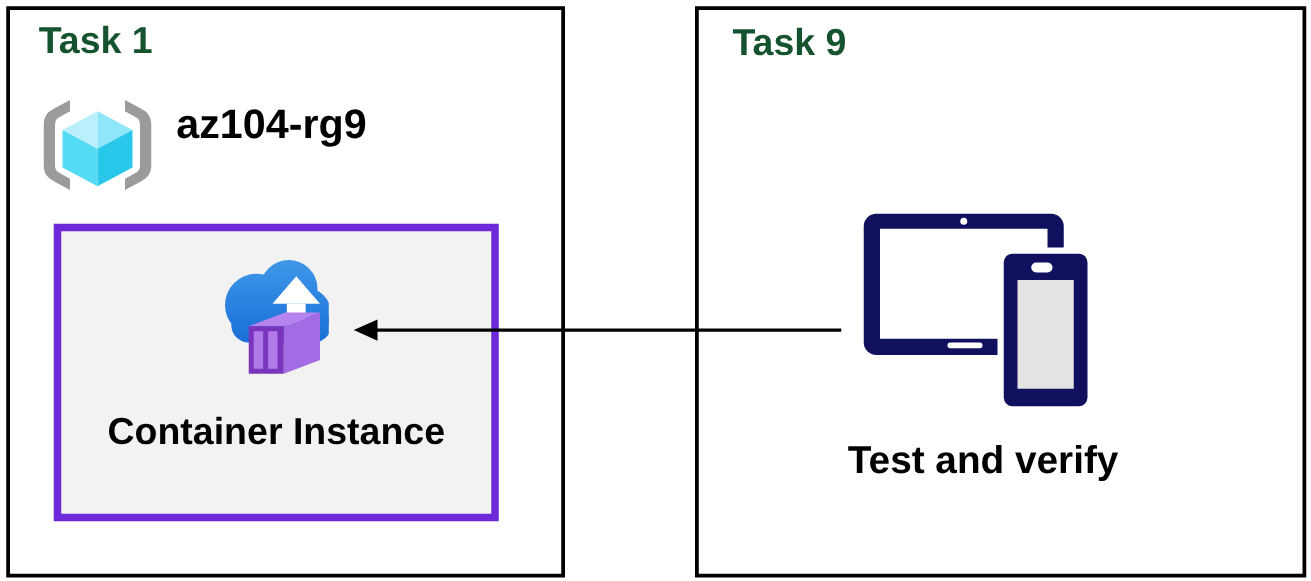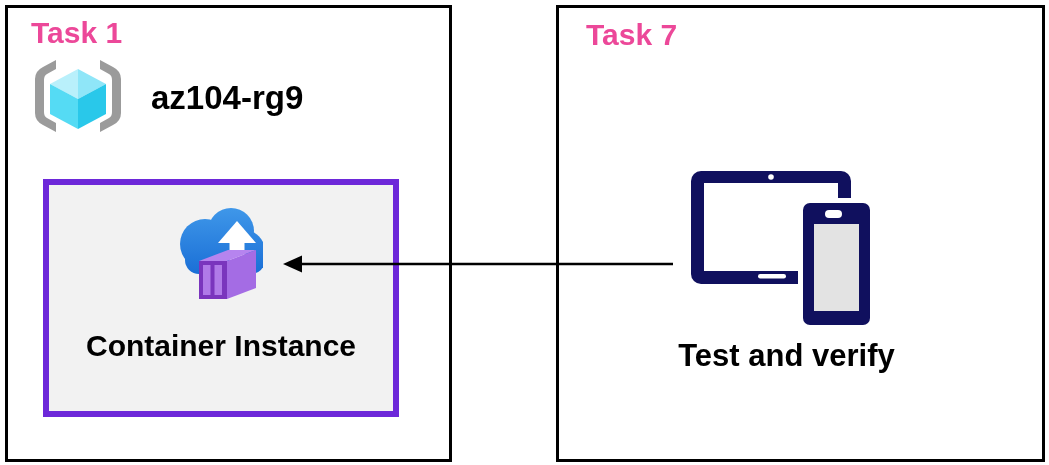--- a/index.html
+++ b/index.html
@@ -22,30 +22,29 @@
     background: #ffffff;
   }
   .task-box.task1 { left: 5px; top: 5px; width: 447px; height: 457px; }
   .task-box.task2 { left: 556px; top: 5px; width: 489px; height: 457px; }
   .task-title {
     position: absolute;
     left: 23px;
     top: 8px;
     font-size: 30px;
     font-weight: bold;
-    color: #ec4899;
+    color: #14532d;
     letter-spacing: 0px;
   }
   .rg-row {
     position: absolute;
     left: 25px;
-    top: 52px;
+    top: 72px;
     display: flex;
-    align-items: center;
-    gap: 28px;
+    gap: 18px;
   }
   .rg-name {
     font-size: 33px;
     font-weight: bold;
     color: #000000;
   }
   .inner-box {
     position: absolute;
     left: 35px;
     top: 171px;
@@ -73,21 +72,21 @@
   }
   .devices-wrap {
     position: absolute;
     left: 129px;
     top: 158px;
   }
   .tv-label {
     position: absolute;
     left: 0;
     right: 0;
-    top: 330px;
+    top: 342px;
     text-align: center;
     font-size: 31px;
     font-weight: bold;
     color: #000000;
     transform: translateX(-14px);
   }
   .arrow-overlay {
     position: absolute;
     left: 0;
     top: 0;
@@ -153,21 +152,21 @@
             <rect x="24" y="61" width="7.5" height="30" fill="#b07ae8"></rect>
             <rect x="35.5" y="61" width="7.5" height="30" fill="#b07ae8"></rect>
           </g>
         </svg>
       </div>
       <div class="ci-label">Container Instance</div>
     </div>
   </div>
 
   <div class="task-box task2">
-    <div class="task-title" style="left:27px; top:10px;">Task 7</div>
+    <div class="task-title" style="left:27px; top:10px;">Task 9</div>
 
     <div class="devices-wrap">
       <svg width="190" height="168" viewBox="0 0 190 168">
 
         <g>
           <rect x="3" y="5" width="160" height="113" rx="10" fill="#10105e"></rect>
           <rect x="16" y="17" width="134" height="88" fill="#ffffff"></rect>
           <circle cx="83" cy="11" r="2.8" fill="#ffffff"></circle>
           <rect x="70" y="108" width="28" height="4.5" rx="2.2" fill="#ffffff"></rect>
         </g>

